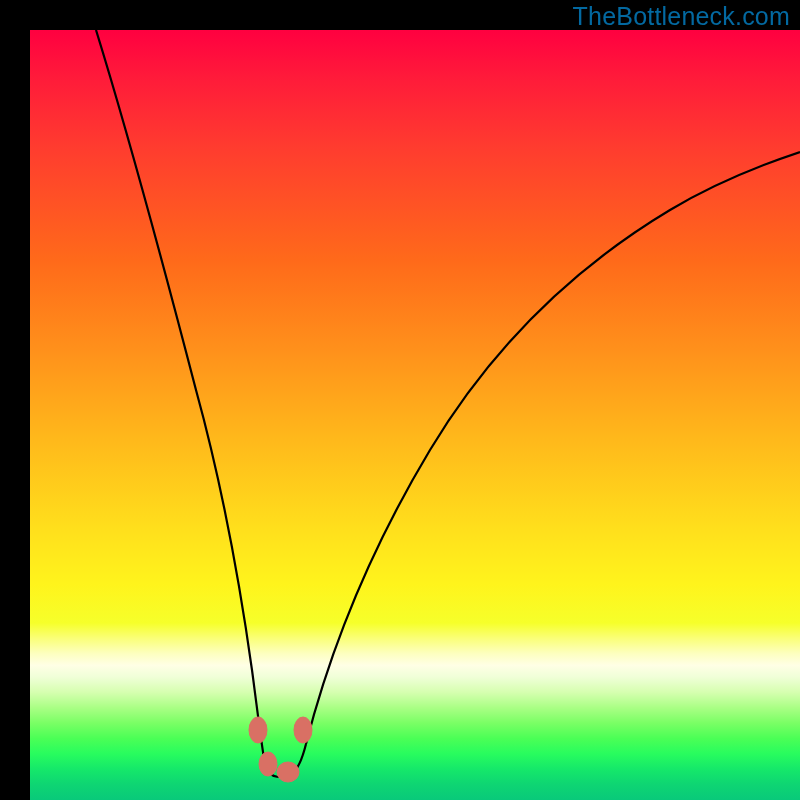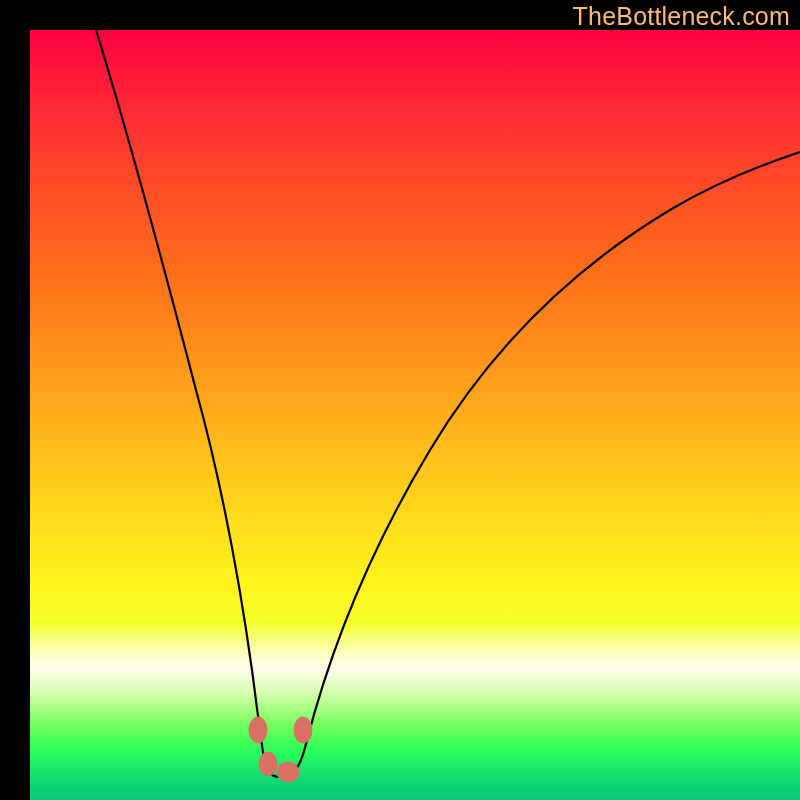--- a/index.html
+++ b/index.html
@@ -14,21 +14,21 @@
   .frame {
     position: relative;
     width: 800px;
     height: 800px;
     background: #000;
   }
   .watermark {
     position: absolute;
     top: 2px;
     right: 10px;
-    color: #fdba74;
+    color: #0369a1;
     font-size: 25px;
     font-weight: 500;
     letter-spacing: 0.2px;
   }
   .plot {
     position: absolute;
     left: 30px;
     top: 30px;
     width: 770px;
     height: 770px;

